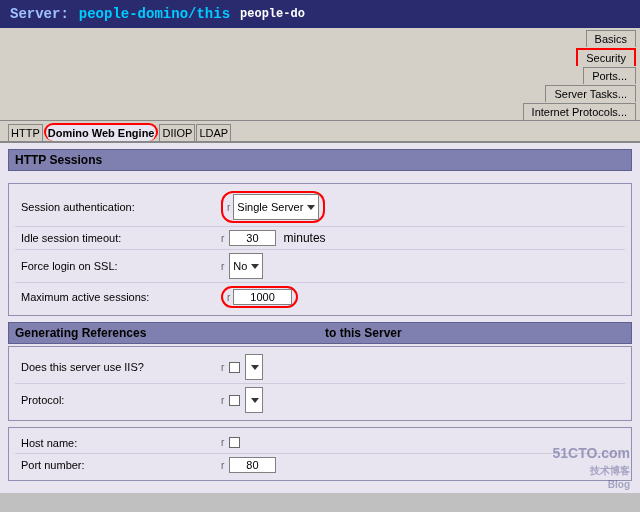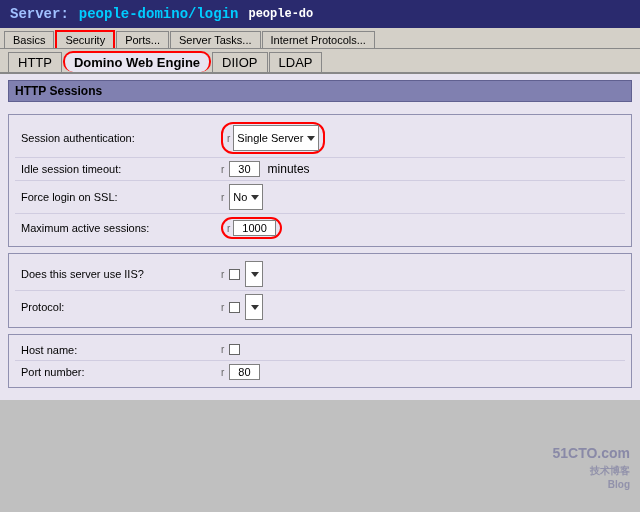--- a/index.html
+++ b/index.html
@@ -33,20 +33,21 @@
     }
 
     
     .tab-row-1 {
       background: #d4d0c8;
       border-bottom: 1px solid #888;
       display: flex;
       align-items: flex-end;
       padding: 2px 4px 0 4px;
       gap: 1px;
+      flex-direction: column;
     }
     .tab {
       background: #d4d0c8;
       border: 1px solid #888;
       border-bottom: none;
       padding: 2px 8px;
       cursor: pointer;
       font-size: 11px;
       color: #000;
     }
@@ -61,23 +62,23 @@
       border-bottom: 2px solid #888;
       display: flex;
       align-items: flex-end;
       padding: 2px 4px 0 8px;
       gap: 1px;
     }
     .tab2 {
       background: #d4d0c8;
       border: 1px solid #888;
       border-bottom: none;
-      padding: 2px 9px;
+      padding: 2px 2px;
       cursor: pointer;
-      font-size: 13px;
+      font-size: 11px;
       color: #000;
     }
     .tab2.active {
       background: #e8e4f0;
       border-bottom: 1px solid #e8e4f0;
       font-weight: bold;
     }
     .tab2.circled {
       border: 2px solid red;
       border-bottom: none;
@@ -127,21 +128,21 @@
     .form-value {
       display: flex;
       align-items: center;
       gap: 4px;
     }
 
     
     .input-box {
       background: #ffffff;
       border: 1px solid #808080;
-      padding: 1px 8px;
+      padding: 1px 16px;
       font-size: 11px;
       min-width: 30px;
       height: 16px;
       display: inline-flex;
       align-items: flex-start;
     }
     .input-prefix {
       font-size: 10px;
       color: #666;
       margin-right: 1px;
@@ -221,21 +222,21 @@
       border: 1px solid #666;
       background: #fff;
       display: inline-block;
     }
   </style>
 </head>
 <body>
 
 <div class="header-bar">
   <span>Server:</span>
-  <span class="header-path">people-domino/login</span>
+  <span class="header-path">people-domino/this</span>
   <span class="header-tag">people-do</span>
 </div>
 
 <div class="tab-row-1">
   <div class="tab">
     <span>Basics</span>
   </div>
   <div class="tab security">
     <span>Security</span>
   </div>
@@ -313,20 +314,24 @@
           <span class="input-prefix">r</span>
           <div class="input-box">
             <span>1000</span>
           </div>
         </div>
       </div>
     </div>
 
   </div>
 
+  <div class="section-header-two-col">
+    <span class="section-header-col1">Generating References</span>
+    <span class="section-header-col2">to this Server</span>
+  </div>
 
   <div class="form-area">
 
     <div class="form-row">
       <div class="form-label">Does this server use IIS?</div>
       <div class="form-value">
         <span class="input-prefix">r</span>
         <div class="small-checkbox"></div>
         <div class="dropdown" style="margin-left:1px;">
           <span class="dropdown-arrow"></span>

